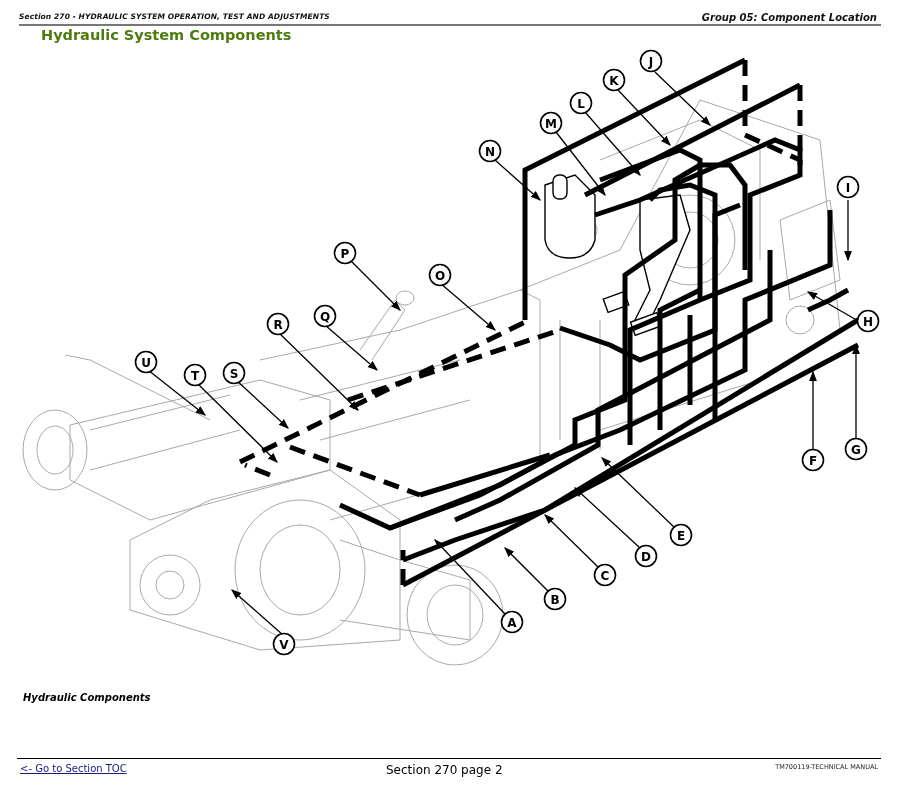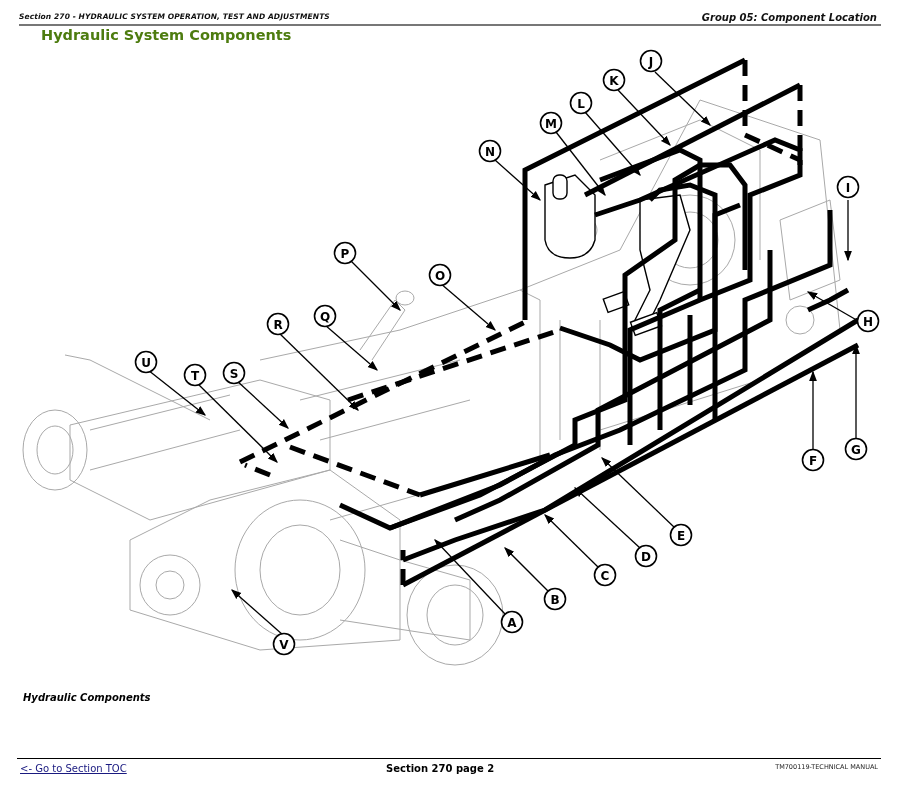--- a/index.html
+++ b/index.html
@@ -6,21 +6,21 @@
   body { width:898px; height:786px; position:relative; overflow:hidden;
          font-family:"DejaVu Sans", sans-serif; color:#000; }
   .hdr-left { position:absolute; left:19px; top:12px; font-size:7.5px; font-weight:bold; font-style:italic; color:#111; letter-spacing:0.1px; }
   .hdr-right { position:absolute; right:21px; top:12px; font-size:10px; font-weight:bold; font-style:italic; color:#111; }
   .hdr-rule { position:absolute; left:19px; right:17px; top:24px; height:2px; background:#777; }
   .title { position:absolute; left:41px; top:27px; font-size:14.5px; font-weight:bold; color:#4d7c0f; }
   .diagram { position:absolute; left:0; top:40px; width:898px; height:630px; }
   .caption { position:absolute; left:16px; top:692px; font-size:10px; font-weight:bold; font-style:italic; color:#000;margin-left:7px; }
   .ftr-rule { position:absolute; left:17px; right:17px; top:758px; height:1px; background:#000; }
   .ftr-link { position:absolute; left:20px; top:763px; font-size:10px; color:#1a1a80; text-decoration:underline; cursor:pointer; }
-  .ftr-center { position:absolute; left:386px; top:763px; font-size:10px; font-weight:bold; color:#000; }
+  .ftr-center { position:absolute; left:386px; top:763px; font-size:12px; font-weight:normal; color:#000; }
   .ftr-right { position:absolute; right:20px; top:763px; font-size:6.5px; color:#222; }
   svg text { font-family:"DejaVu Sans", sans-serif; font-size:12px; font-weight:bold; }
 </style>
 </head>
 <body>
 
 <div class="hdr-left">Section 270 - HYDRAULIC SYSTEM OPERATION, TEST AND ADJUSTMENTS</div>
 <div class="hdr-right">Group 05: Component Location</div>
 <div class="hdr-rule"></div>
 

